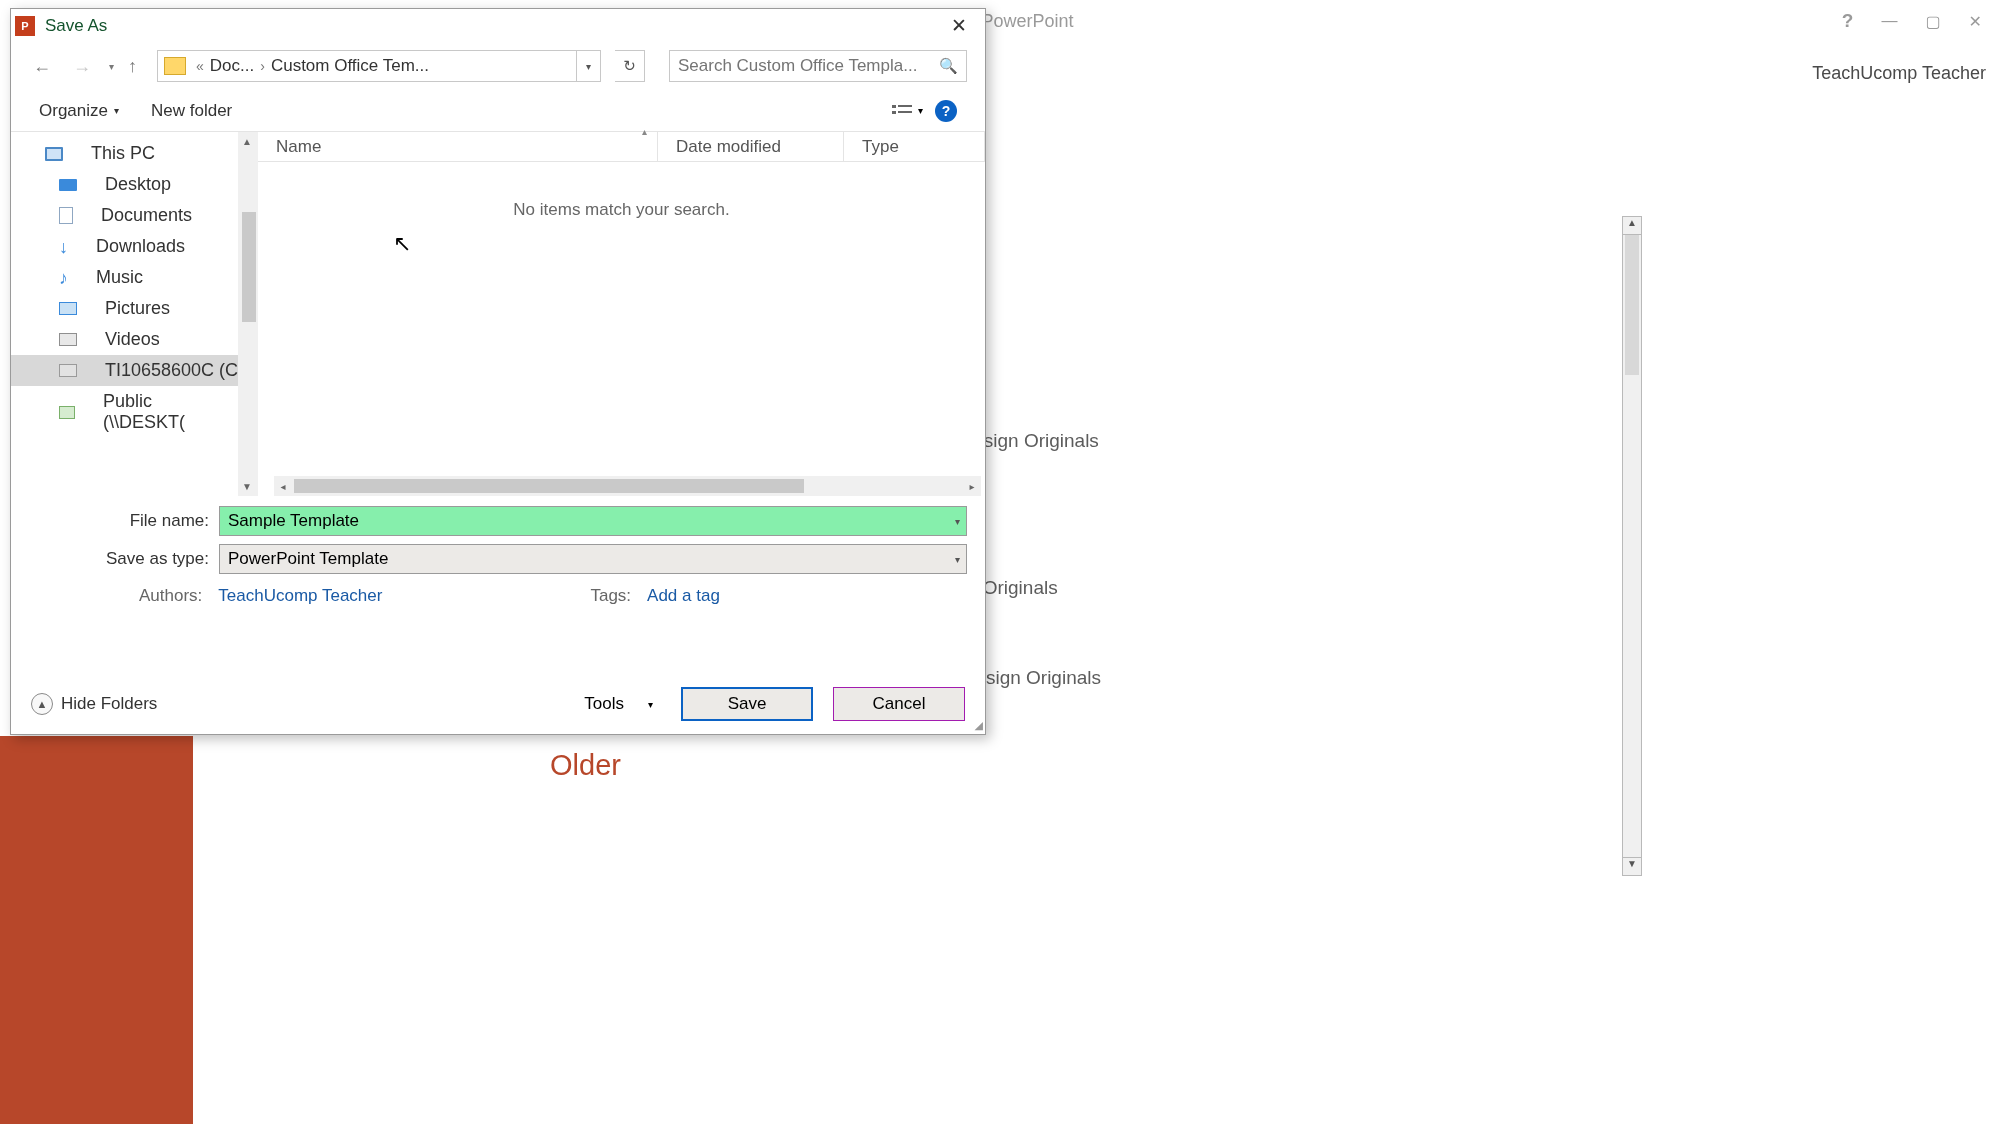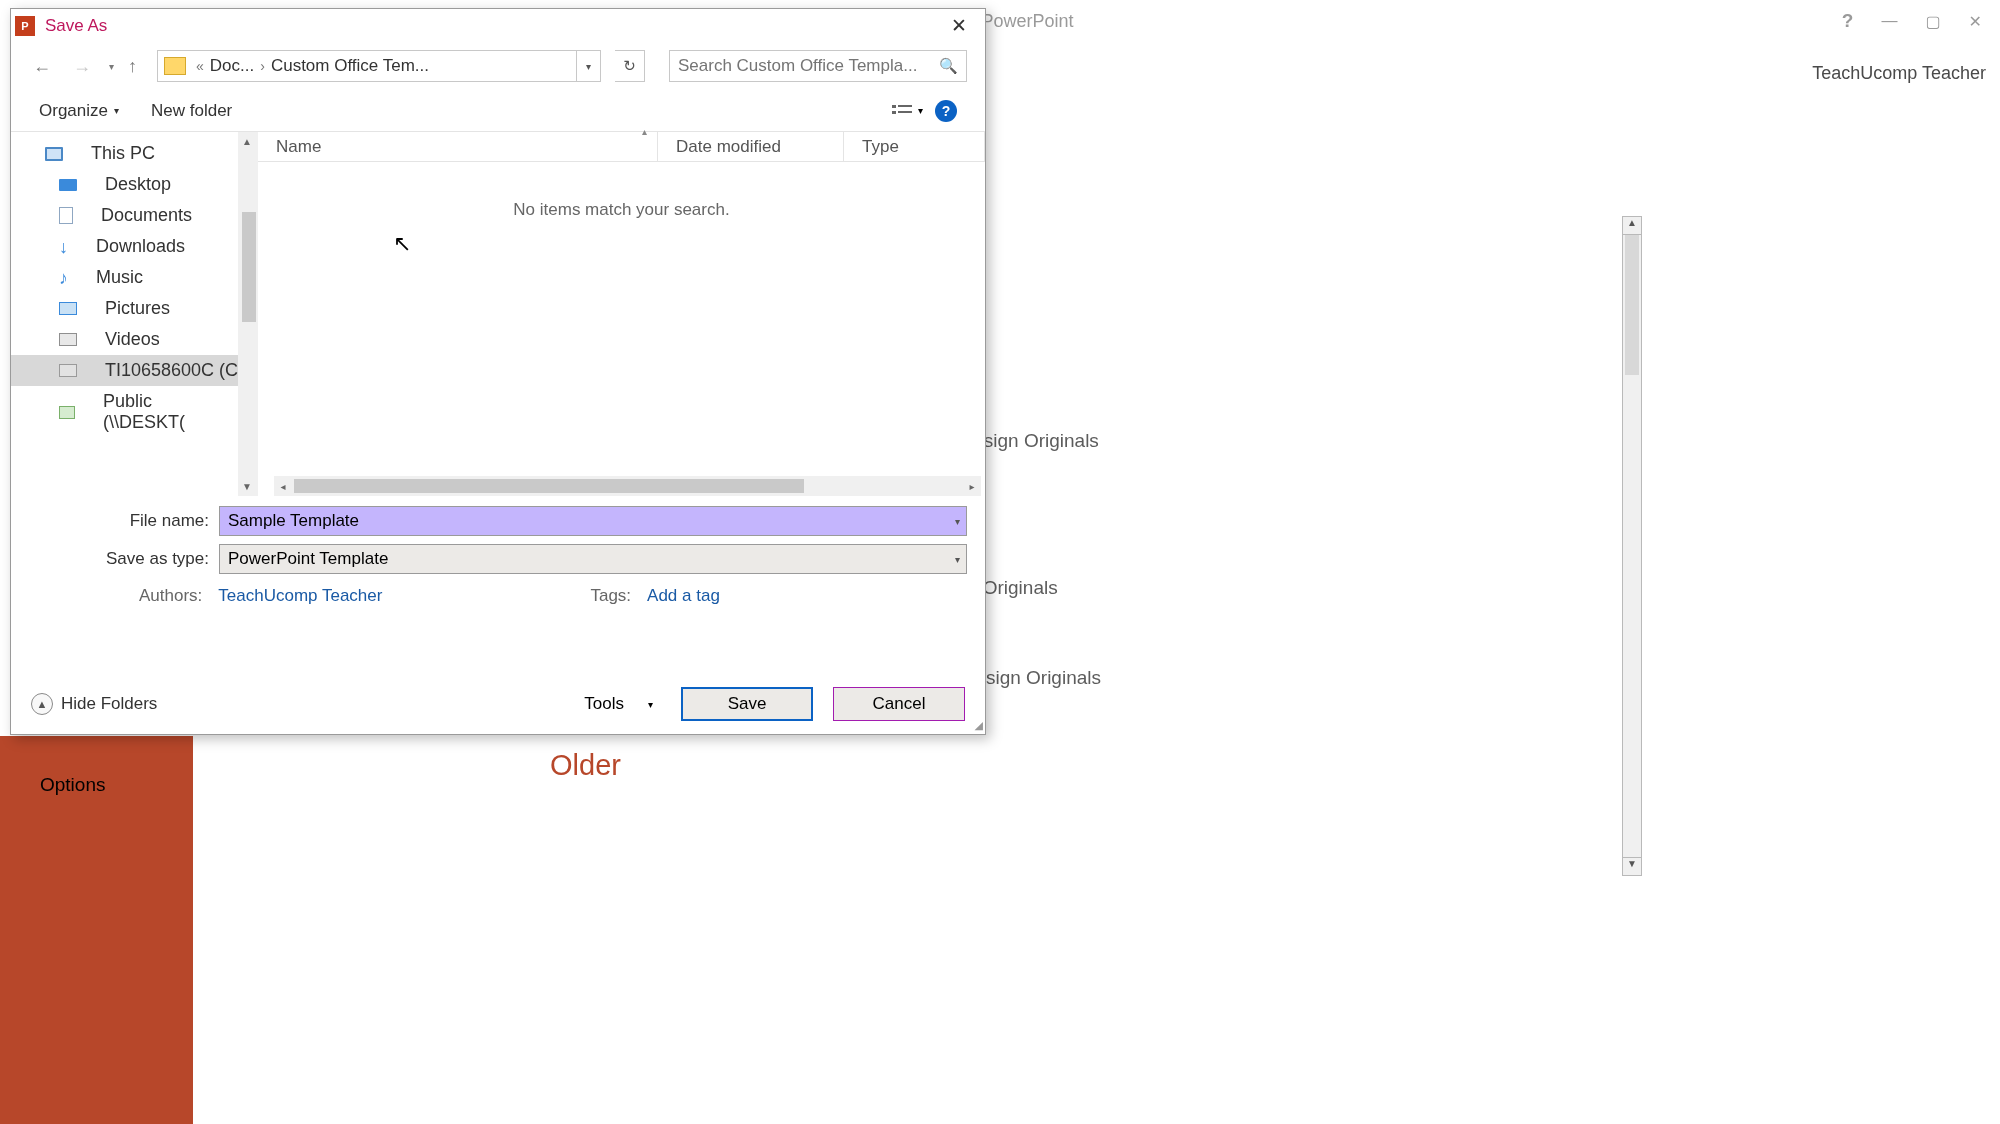--- a/index.html
+++ b/index.html
@@ -21,21 +21,21 @@
 .pp-pager-thumb { position: absolute; top: 18px; left: 2px; right: 2px; height: 140px; background: #d8d8d8; }
 
 .pp-entries { position: absolute; left: 800px; top: 430px; }
 .pp-entry { color: #5c5c5c; font-size: 19px; margin-bottom: 68px; }
 .pp-older { position: absolute; left: 550px; top: 749px; color: #b7472a; font-size: 29px; font-weight: 300; }
 
 
 .dlg { position: absolute; left: 10px; top: 8px; width: 976px; height: 727px; background: #fff; border: 1px solid #9a9a9a; box-shadow: 4px 4px 12px rgba(0,0,0,0.25); }
 .dlg-titlebar { height: 33px; display: flex; align-items: center; padding: 0 4px; }
 .dlg-ppicon { width: 20px; height: 20px; background: #c43e1c; color: #fff; font-size: 11px; font-weight: bold; display: flex; align-items: center; justify-content: center; margin-right: 10px; }
-.dlg-title { font-size: 17px; color: #be185d; }
+.dlg-title { font-size: 17px; color: #14532d; }
 .dlg-close { margin-left: auto; width: 44px; height: 33px; display: flex; align-items: center; justify-content: center; font-size: 19px; color: #333; }
 
 .dlg-nav { height: 48px; display: flex; align-items: center; padding: 0 18px; gap: 14px; }
 .nav-arrow { color: #7a7a7a; font-size: 18px; padding: 2px 4px; }
 .nav-arrow.disabled { color: #c6c6c6; }
 .nav-up { color: #7a7a7a; font-size: 18px; }
 .nav-dd { color: #7a7a7a; font-size: 10px; }
 .addr-bar { flex: 1; height: 32px; border: 1px solid #c8c8c8; display: flex; align-items: center; margin-left: 6px; }
 .addr-folder-icon { width: 22px; height: 18px; background: #ffd76a; border: 1px solid #d6a92d; margin: 0 6px; }
 .addr-sep { color: #777; padding: 0 4px; font-size: 14px; }
@@ -85,21 +85,21 @@
 .hs-r { width: 18px; text-align: center; font-size: 10px; color: #666; margin-left: auto; }
 .hs-thumb { height: 14px; width: 510px; background: #c9c9c9; margin-left: 2px; }
 
 .cursor-arrow { position: absolute; left: 382px; top: 222px; font-size: 22px; color: #000; pointer-events: none; }
 
 
 .dlg-form { padding: 10px 18px 0 18px; }
 .form-row { display: flex; align-items: center; margin-bottom: 8px; }
 .form-label { width: 190px; text-align: right; font-size: 17px; color: #333; padding-right: 10px; }
 .form-input { flex: 1; height: 30px; border: 1px solid #9a9a9a; padding: 0 8px; font-size: 17px; display: flex; align-items: center; background: #fff; position: relative; }
-.form-input.selected { background: #c4b5fd; }
+.form-input.selected { background: #86efac; }
 .form-input.type { background: #eceae7; }
 .fi-dd { position: absolute; right: 6px; font-size: 10px; color: #555; }
 .meta-row { display: flex; align-items: center; margin-top: 12px; padding-left: 110px; gap: 10px; font-size: 17px; }
 .meta-label { color: #666; padding-right: 6px; }
 .meta-val { color: #1a5aa5; }
 .meta-row2 { margin-left: 198px; }
 
 .dlg-footer { position: absolute; left: 0; right: 0; bottom: 0; height: 60px; display: flex; align-items: center; padding: 0 20px; }
 .hide-folders { display: flex; align-items: center; gap: 8px; font-size: 17px; color: #333; }
 .hf-circle { width: 22px; height: 22px; border: 1px solid #8a8a8a; border-radius: 50%; display: flex; align-items: center; justify-content: center; font-size: 11px; color: #555; background: #f8f8f8; }
@@ -119,21 +119,20 @@
     <div class="pp-titlebar-right">
       <span class="pp-help">?</span>
       <span class="pp-win-icon">—</span>
       <span class="pp-win-icon">▢</span>
       <span class="pp-win-icon">✕</span>
     </div>
   </div>
   <div class="pp-account">TeachUcomp Teacher</div>
 
   <div class="pp-sidebar-top" style="top:736px;height:390px">
-    <div class="pp-side-item" style="margin-top:24px">Options</div>
   </div>
 
   <div class="pp-entries">
     <div class="pp-entry">rPoint2016-DVD » Design Originals</div>
     <div class="pp-entry" style="margin-top:125px">rPoint 2013 » Design Originals</div>
     <div class="pp-entry" style="margin-top:40px">rPoint2010-2007 » Design Originals</div>
   </div>
   <div class="pp-older">Older</div>
 
   <div class="pp-pager">

